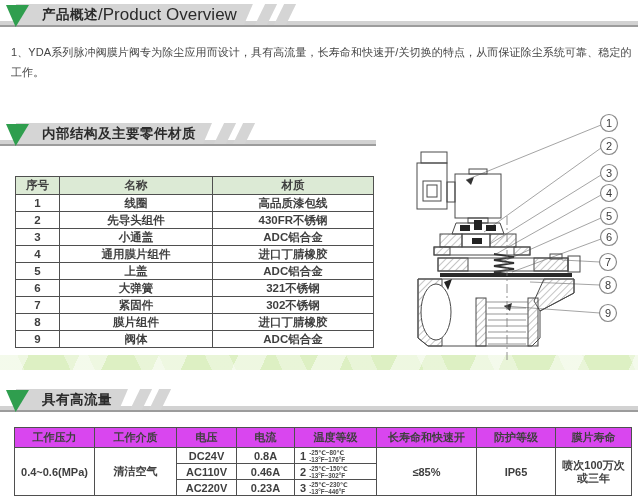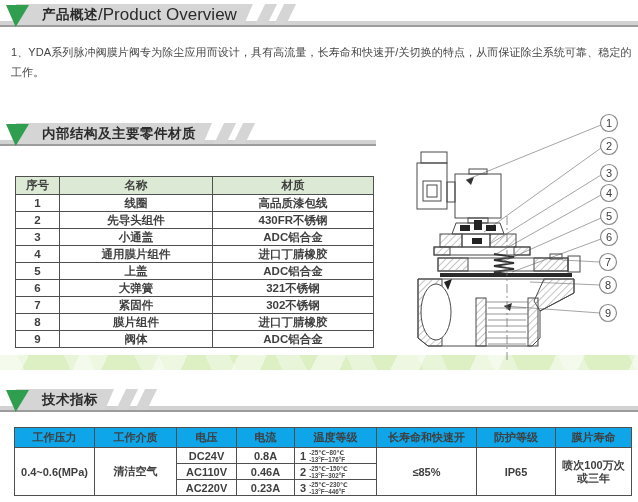--- a/index.html
+++ b/index.html
@@ -26,21 +26,21 @@
   
   .bullets{position:absolute;left:8px;top:40px;width:628px}
   .bullets p{margin:3px;font-size:11px;line-height:19.5px;color:#454545;letter-spacing:.1px}
   
   table{border-collapse:collapse;table-layout:fixed}
   th,td{border:1px solid #4f4f4f;text-align:center;font-weight:bold;color:#3f3f3f;padding:0;overflow:hidden}
   .parts{position:absolute;left:15px;top:176px;width:358px}
   .parts th{background:#dcead5;height:17px;font-size:11.5px}
   .parts td{height:16px;font-size:11.5px}
   .specs{position:absolute;left:14px;top:427px;width:617px}
-  .specs th{background:#0ea5e9;height:19px;font-size:11px}
+  .specs th{background:#d946ef;height:19px;font-size:11px}
   .specs td{height:15px;font-size:11px}
   .tcell{display:flex;align-items:center;justify-content:flex-start;padding-left:5px}
   .tcell .gnum{font-size:11px;margin-right:3px}
   .tcell .tts{display:flex;flex-direction:column;text-align:left}
   .tcell .tts i{font-style:normal;font-size:6.3px;line-height:7px;letter-spacing:0;color:#4a4a4a;white-space:nowrap}
   .life div{line-height:13px}
   
   .band{
     position:absolute;left:0;top:355px;width:638px;height:15px;background:#ddf0c3;
     background-image:
@@ -245,21 +245,21 @@
     <text x="224" y="181" text-anchor="middle" class="callout-num">8</text>
     <circle cx="224" cy="205" r="8.5" fill="#fff" stroke="#8a8a8a" stroke-width="1.2"></circle>
     <text x="224" y="209" text-anchor="middle" class="callout-num">9</text>
   </g>
 </svg>
 
 <div class="sec" style="top:388px">
   <div class="rule" style="width:638px"></div>
   <div class="hdr-row">
     <div class="banner">
-      <span class="zh">技术指标</span>
+      <span class="zh">具有高流量</span>
     </div>
     <div class="stripe"></div>
     <div class="stripe"></div>
   </div>
   <div class="tri"></div>
 </div>
 
 <table class="specs">
   <colgroup>
     <col style="width:80px">

